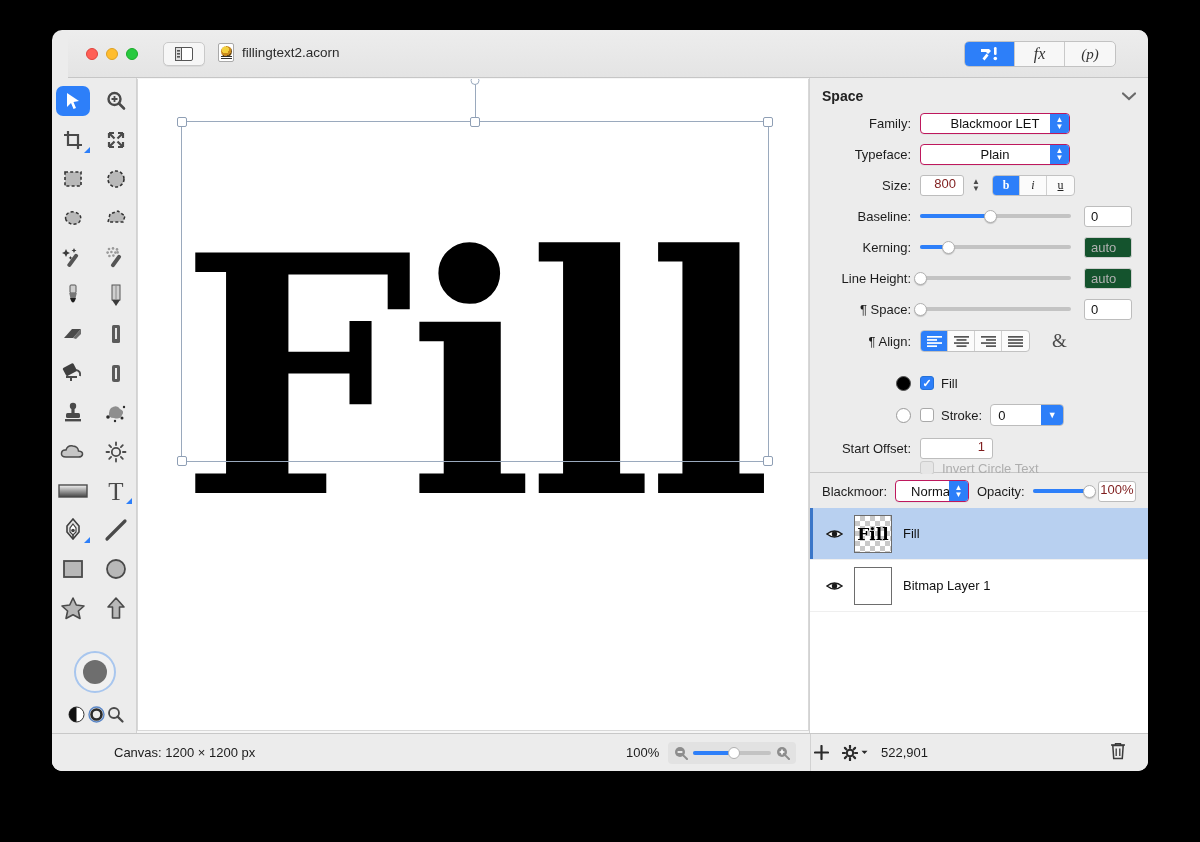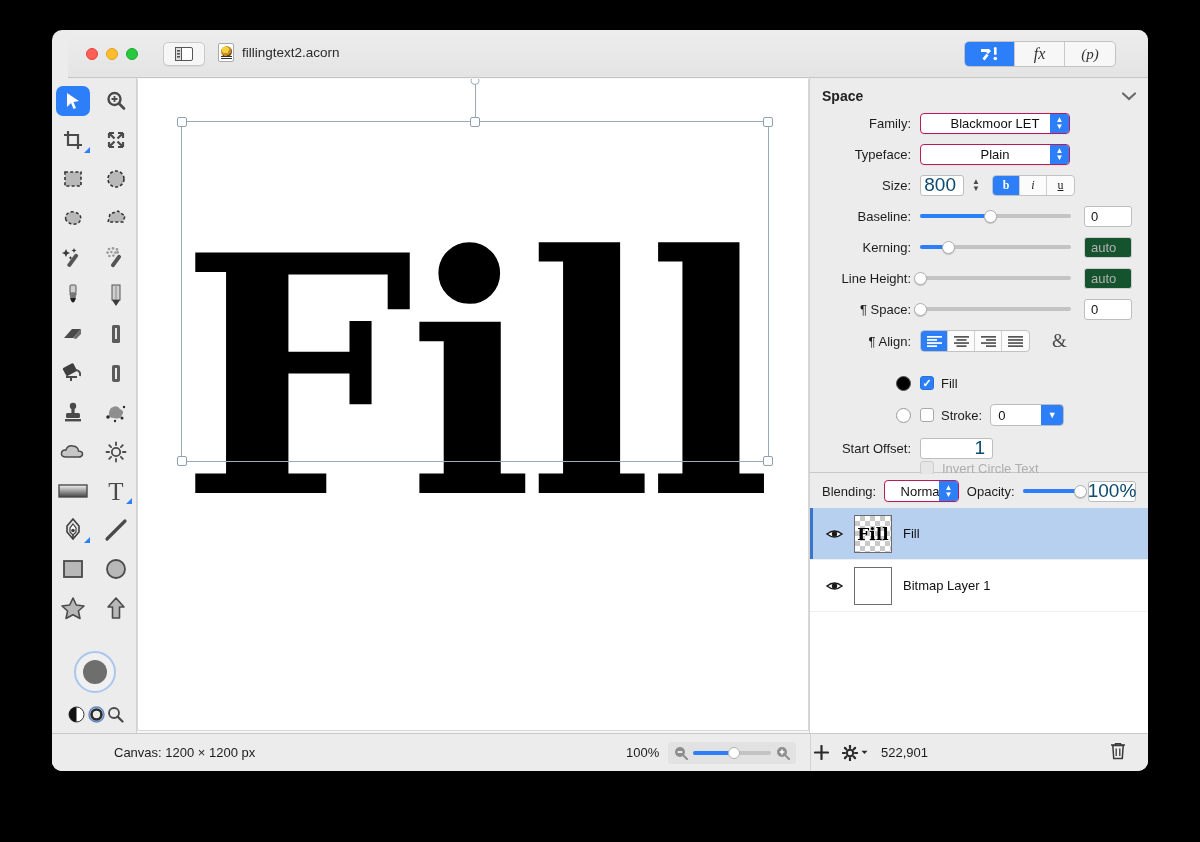--- a/index.html
+++ b/index.html
@@ -106,21 +106,21 @@
   #sec-title { font-size:14px; font-weight:bold; color:#222; }
   .row { display:flex; align-items:center; margin-bottom:9px; height:22px; }
   .lbl { width:98px; text-align:right; padding-right:9px; font-size:13px; color:#1c1c1c; flex:none; }
   .popup { height:21px; border:1px solid #be185d; border-radius:4px; background:#fff;
       display:flex; align-items:center; justify-content:center; position:relative;
       font-size:13px; color:#111; box-shadow:0 1px 0 rgba(0,0,0,0.04); }
   .popup .arrows { position:absolute; right:0; top:0; bottom:0; width:19px; background:#2d7ff9;
       border-radius:0 3px 3px 0; display:flex; flex-direction:column;
       align-items:center; justify-content:center; color:#fff; font-size:8px; line-height:7px; }
   .numfield { border:1px solid #bdbdbd; border-radius:3px; background:#fff; height:21px;
-      font-size:19px; color:#0c4a6e; display:flex; align-items:center; padding:0 6px; }
+      font-size:13px; color:#7f1d1d; display:flex; padding:0 6px; }
   .stepper { width:12px; height:20px; margin-left:6px; display:flex; flex-direction:column;
       align-items:center; justify-content:center; color:#4a4a4a; font-size:8px; line-height:7px; }
   .bseg { display:flex; margin-left:10px; border:1px solid #c2c2c2; border-radius:4px;
       overflow:hidden; background:#fbfbfb; height:21px; }
   .bseg div { width:27px; display:flex; align-items:center; justify-content:center;
       font-size:12px; color:#222; border-right:1px solid #d0d0d0; font-family:"Liberation Serif", serif; }
   .bseg div:last-child{border-right:none;}
   .bseg .on { background:#2d7ff9; color:#fff; font-weight:bold; }
   .slider { position:relative; width:151px; height:4px; border-radius:2px; background:#c3c3c3; }
   .slider .fillbar { position:absolute; left:0; top:0; bottom:0; background:#2d7ff9; border-radius:2px; }
@@ -641,21 +641,21 @@
 
       <div class="row" style="height:18px;margin-bottom:0">
         <div class="lbl"></div>
         <div class="cbx on"></div>
         <div class="ctext">Anti-alias</div>
       </div>
     </div>
 
     <div id="layers-section">
       <div id="blend-row">
-        <span class="small-lbl">Blending:</span>
+        <span class="small-lbl">Blackmoor:</span>
         <div class="popup" style="width:93px;height:22px">
           <span>Normal</span>
           <span class="arrows">▲<br>▼</span>
         </div>
         <span class="small-lbl">Opacity:</span>
         <div class="slider" style="width:72px">
           <div class="fillbar" style="width:100%"></div>
             <div class="knob" style="left:100%"></div>
         </div>
         <div class="numfield" style="width:48px;justify-content:center;padding:0">100%</div>

